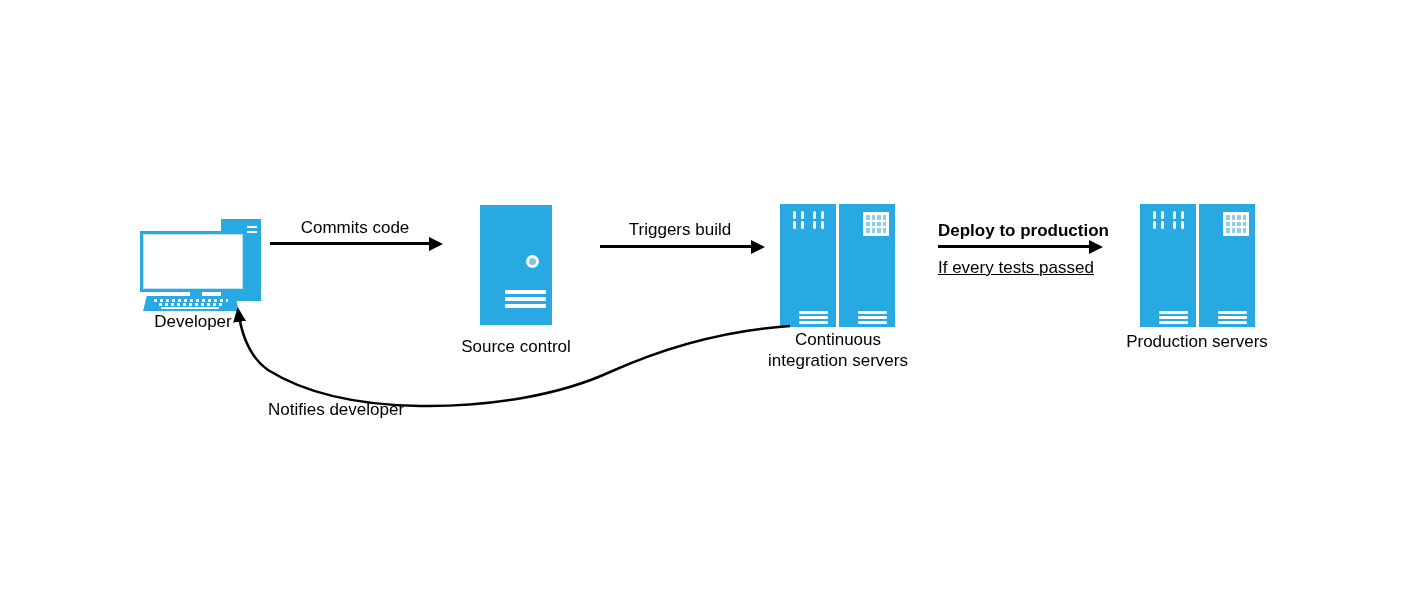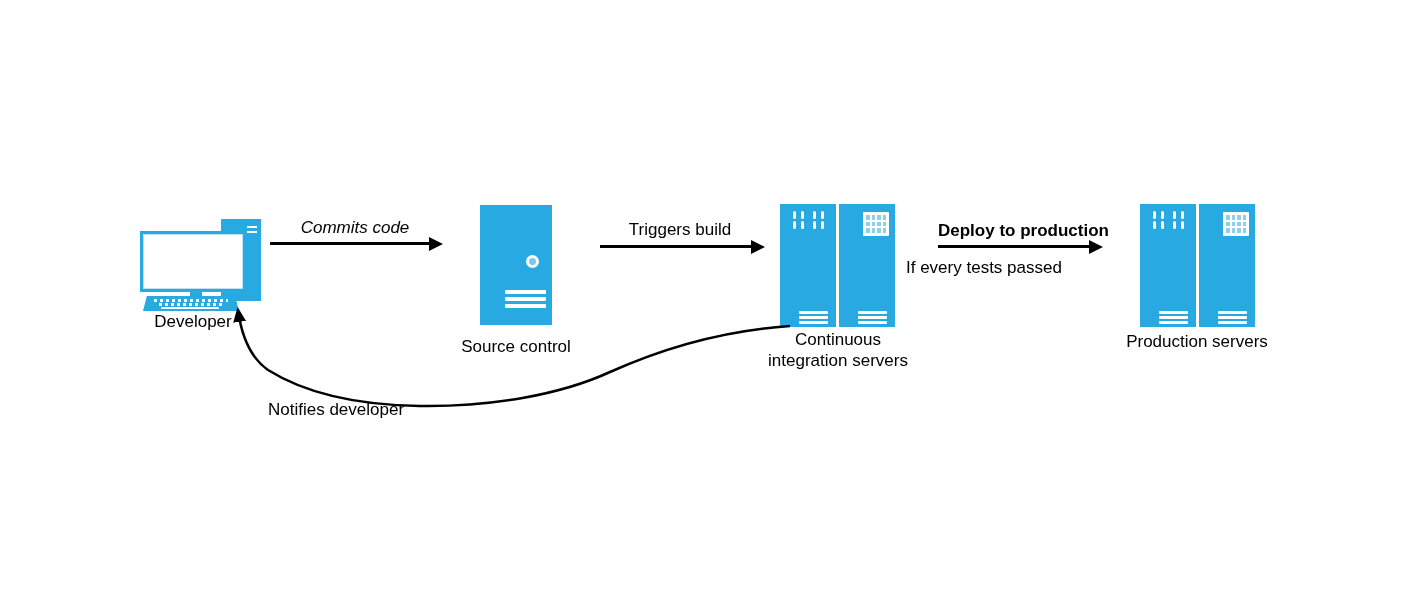--- a/index.html
+++ b/index.html
@@ -121,21 +121,21 @@
     </div>
     <div class="stand"></div>
     <div class="keyboard">
       <div class="key-row r1"></div>
       <div class="key-row r2"></div>
       <div class="spacebar"></div>
     </div>
   </div>
   <div class="label" style="left:132px;top:312px;width:122px;">Developer</div>
 
-  <div class="label" style="left:272px;top:218px;width:166px;font-style:italic;">Commits code</div>
+  <div class="label" style="left:272px;top:218px;width:166px;">Commits code</div>
   <div class="h-arrow" style="left:270px;top:242px;width:159px;"></div>
 
   <div class="tower-single" style="left:480px;top:205px;">
     <div class="power-ring"></div>
     <div class="tower-lines">
       <div></div>
         <div></div>
         <div></div>
     </div>
   </div>
@@ -183,21 +183,21 @@
     <div class="vents">
       <div></div>
         <div></div>
         <div></div>
     </div>
   </div>
   <div class="label" style="left:758px;top:330px;width:160px;">Continuous integration servers</div>
 
   <div class="label left" style="left:938px;top:221px;font-weight:bold;">Deploy to production</div>
   <div class="h-arrow" style="left:938px;top:245px;width:151px;"></div>
-  <div class="label left" style="left:906px;top:258px;">If every tests passed</div>
+  <div class="label left" style="left:938px;top:258px;text-decoration:underline;">If every tests passed</div>
 
   <div class="rack" style="left:1140px;top:204px;">
     <div class="slots">
       <div class="slot-cluster">
           <span></span>
           <span></span>
           <span></span>
           <span></span>
         </div>
       <div class="slot-cluster">

